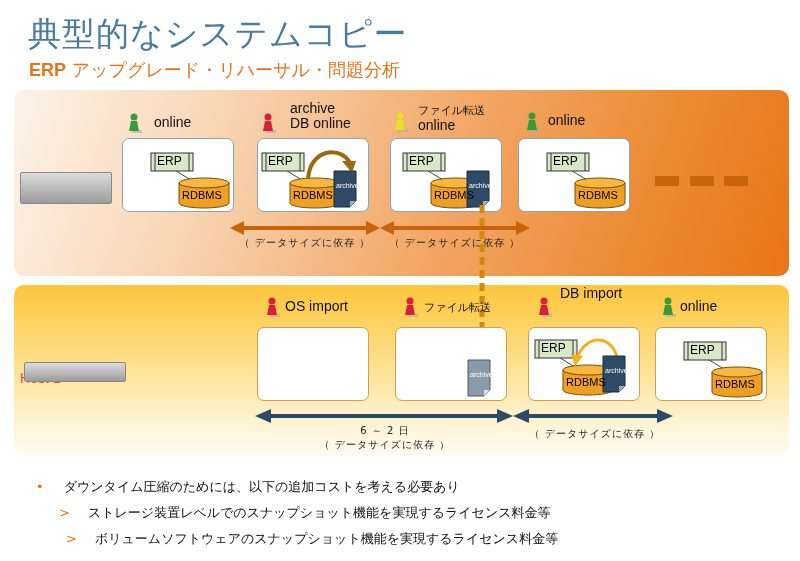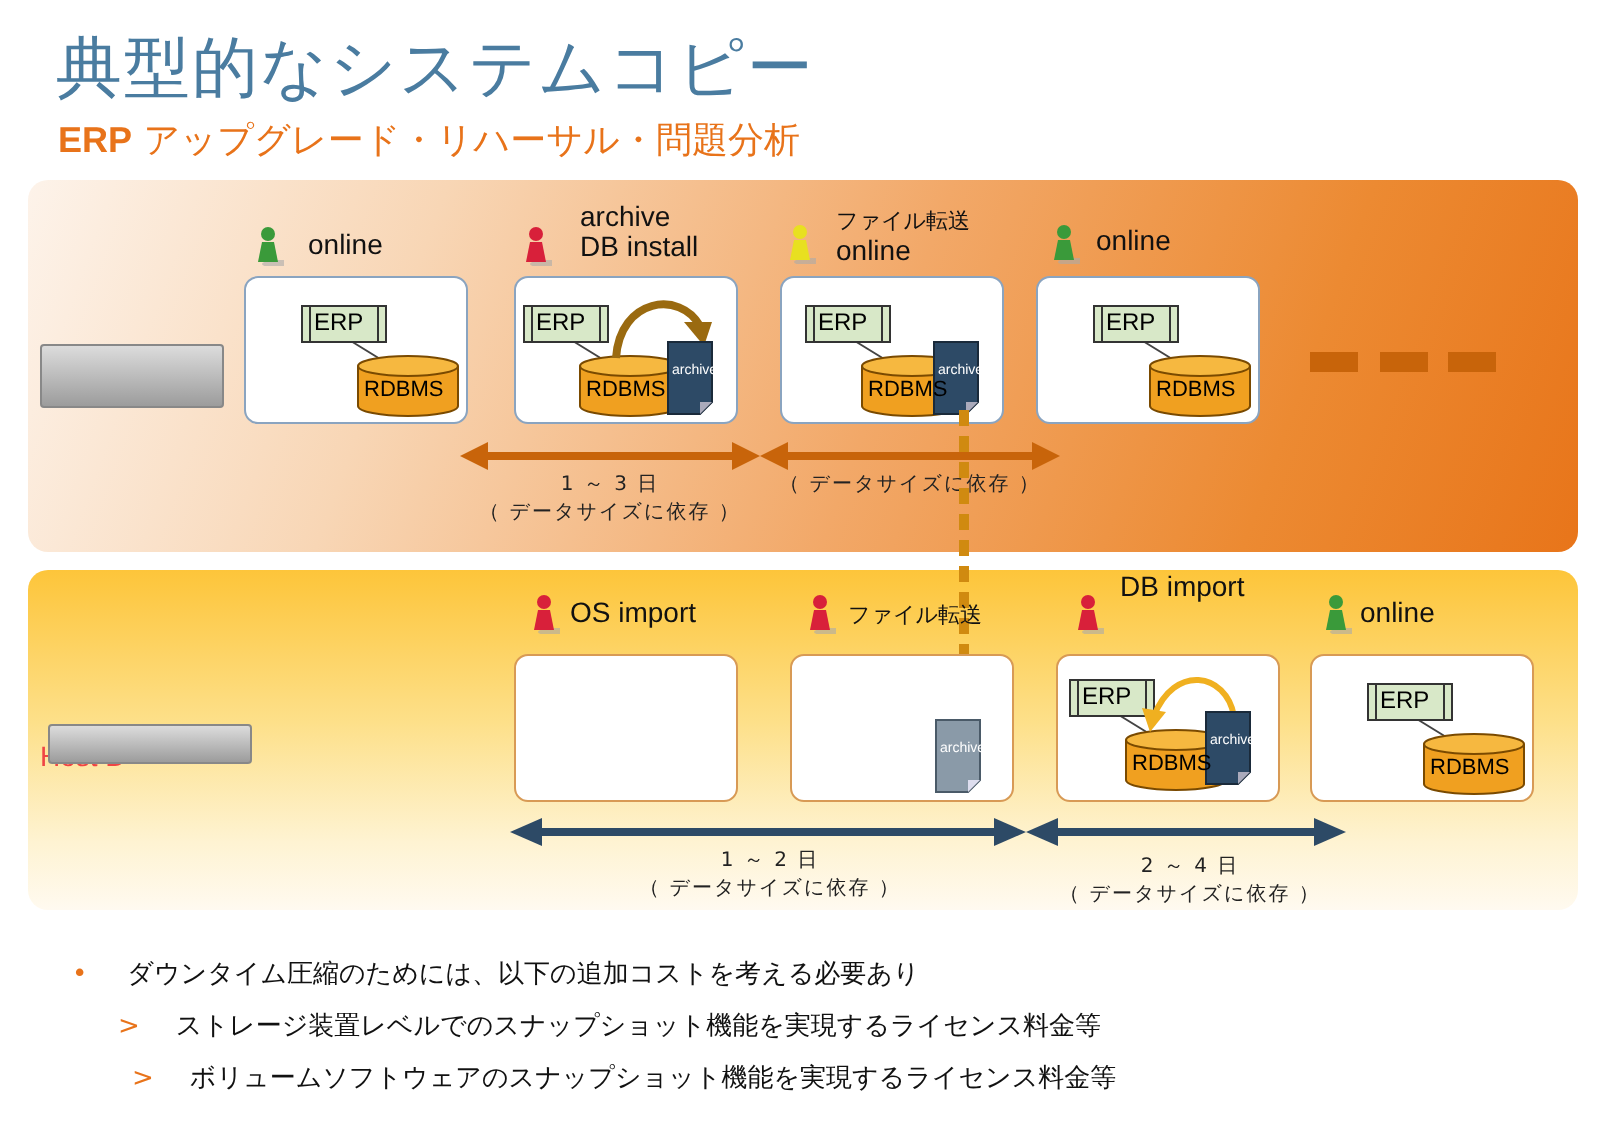--- a/index.html
+++ b/index.html
@@ -64,21 +64,21 @@
 <svg class="abs pawn" style="left:128px;top:113px">
     <use href="#pawn-shape" fill="#3a9a3a"></use>
   </svg>
 <div class="abs state" style="left:154px;top:115px">online</div>
 
 <svg class="abs pawn" style="left:262px;top:113px">
     <use href="#pawn-shape" fill="#d8203a"></use>
   </svg>
 <div class="abs state" style="left:290px;top:101px">
     <div>archive</div>
-    <div>DB install</div>
+    <div>DB online</div>
   </div>
 
 <svg class="abs pawn" style="left:394px;top:112px">
     <use href="#pawn-shape" fill="#e8e020"></use>
   </svg>
 <div class="abs state" style="left:418px;top:103px">
     <div class="jp" style="font-size:11px;font-family:'DejaVu Sans',sans-serif">ファイル転送</div>
     <div>online</div>
   </div>
 
@@ -131,21 +131,20 @@
 
 <svg class="abs" style="left:230px;top:218px" width="300" height="20">
   <line x1="10" y1="10" x2="146" y2="10" stroke="#c8640a" stroke-width="4"></line>
   <polygon points="0,10 14,3 14,17" fill="#c8640a"></polygon>
   <polygon points="150,10 136,3 136,17" fill="#c8640a"></polygon>
   <line x1="154" y1="10" x2="290" y2="10" stroke="#c8640a" stroke-width="4"></line>
   <polygon points="150,10 164,3 164,17" fill="#c8640a"></polygon>
   <polygon points="300,10 286,3 286,17" fill="#c8640a"></polygon>
 </svg>
 <div class="abs dur" style="left:230px;top:236px;width:150px">
-    <div>1 ～ 3 日</div>
     <div>（ データサイズに依存 ）</div>
   </div>
 <div class="abs dur" style="left:380px;top:236px;width:150px">
     <div>（ データサイズに依存 ）</div>
   </div>
 
 <div class="abs band-b"></div>
 <div class="abs host-label" style="left:20px;top:346px">Host B</div>
 <div class="abs server" style="left:24px;top:362px;width:100px;height:18px"></div>
 
@@ -205,25 +204,24 @@
 
 <svg class="abs" style="left:255px;top:406px" width="420" height="20">
   <line x1="10" y1="10" x2="250" y2="10" stroke="#2d4a66" stroke-width="4"></line>
   <polygon points="0,10 16,3 16,17" fill="#2d4a66"></polygon>
   <polygon points="258,10 242,3 242,17" fill="#2d4a66"></polygon>
   <line x1="266" y1="10" x2="408" y2="10" stroke="#2d4a66" stroke-width="4"></line>
   <polygon points="258,10 274,3 274,17" fill="#2d4a66"></polygon>
   <polygon points="418,10 402,3 402,17" fill="#2d4a66"></polygon>
 </svg>
 <div class="abs dur" style="left:300px;top:424px;width:170px">
-    <div>1 ～ 2 日</div>
+    <div>6 ～ 2 日</div>
     <div>（ データサイズに依存 ）</div>
   </div>
 <div class="abs dur" style="left:515px;top:427px;width:160px">
-    <div>2 ～ 4 日</div>
     <div>（ データサイズに依存 ）</div>
   </div>
 
 <div class="abs bullets">
   <div class="bl" style="left:0;top:0"><span class="bmark">•</span><span style="margin-left:20px">ダウンタイム圧縮のためには、以下の追加コストを考える必要あり</span></div>
   <div class="bl" style="left:23px;top:26px"><span class="bmark">&gt;</span><span style="margin-left:18px">ストレージ装置レベルでのスナップショット機能を実現するライセンス料金等</span></div>
   <div class="bl" style="left:30px;top:52px"><span class="bmark">&gt;</span><span style="margin-left:18px">ボリュームソフトウェアのスナップショット機能を実現するライセンス料金等</span></div>
 </div>
 
 </body></html>

